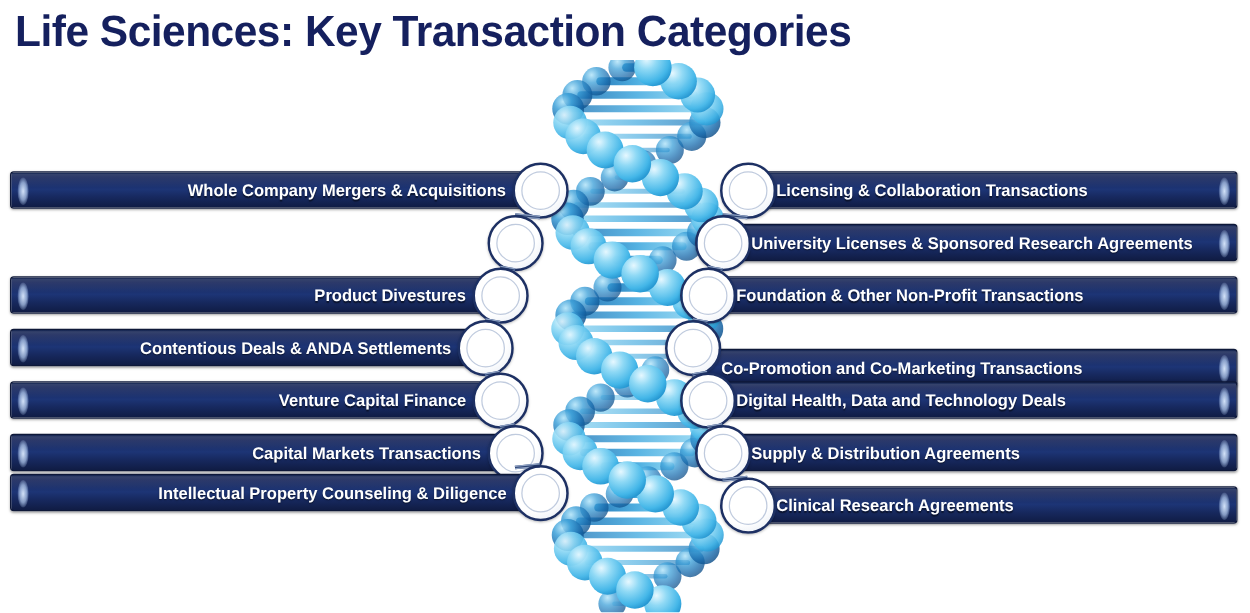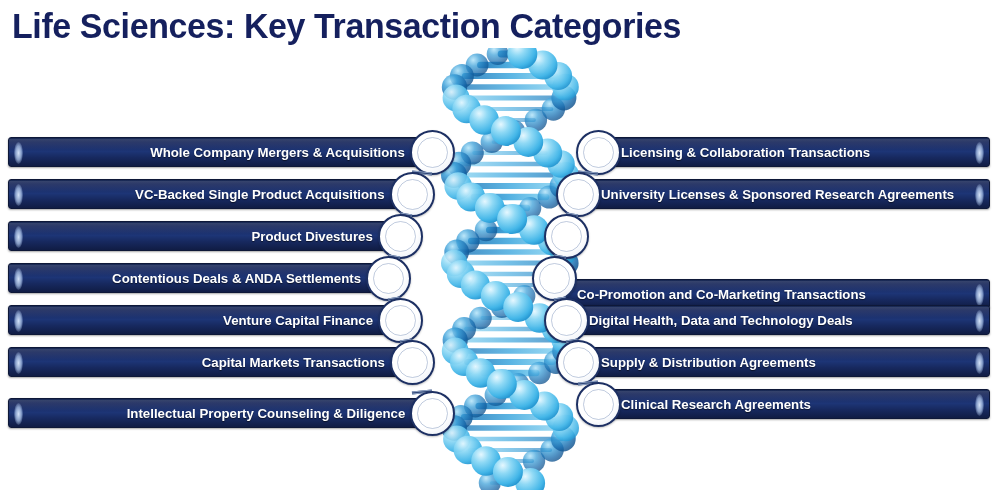--- a/index.html
+++ b/index.html
@@ -246,25 +246,20 @@
   <div id="left-col">
       <div class="row" style="left: 0px; top: 137px; width: 886px;">
         <div class="bar left" style="left: 8px; width: 424px;">
           <div class="gloss"></div>
           <div class="cap"></div>
           <div class="label">Whole Company Mergers &amp; Acquisitions</div>
         </div>
         <div class="node" style="left: 410px; top: -7px;"></div>
       </div>
       <div class="row" style="left: 0px; top: 179px; width: 1000px;">
-        <div class="bar left" style="left: 8px; width: 404px;">
-          <div class="gloss"></div>
-          <div class="cap"></div>
-          <div class="label">VC-Backed Single Product Acquisitions</div>
-        </div>
         <div class="link" style="left: 432px; top: -5px; height: 20.0998px; transform-origin: center top; transform: translateX(-1.5px) rotate(-264.289deg);"></div>
         <div class="node" style="left: 390px; top: -7px;"></div>
       </div>
       <div class="row" style="left: 0px; top: 221px; width: 1000px;">
         <div class="bar left" style="left: 8px; width: 392px;">
           <div class="gloss"></div>
           <div class="cap"></div>
           <div class="label">Product Divestures</div>
         </div>
         <div class="link" style="left: 412px; top: -5px; height: 12.1655px; transform-origin: center top; transform: translateX(-1.5px) rotate(-260.538deg);"></div>
@@ -290,21 +285,21 @@
       </div>
       <div class="row" style="left: 0px; top: 347px; width: 1000px;">
         <div class="bar left" style="left: 8px; width: 404px;">
           <div class="gloss"></div>
           <div class="cap"></div>
           <div class="label">Capital Markets Transactions</div>
         </div>
         <div class="link" style="left: 400px; top: -5px; height: 12.1655px; transform-origin: center top; transform: translateX(-1.5px) rotate(-99.4623deg);"></div>
         <div class="node" style="left: 390px; top: -7px;"></div>
       </div>
-      <div class="row" style="left: 0px; top: 398px; width: 1000px;">
+      <div class="row" style="left: 0px; top: 379px; width: 1000px;">
         <div class="bar left" style="left: 8px; width: 424px;">
           <div class="gloss"></div>
           <div class="cap"></div>
           <div class="label">Intellectual Property Counseling &amp; Diligence</div>
         </div>
         <div class="link" style="left: 412px; top: -5px; height: 20.0998px; transform-origin: center top; transform: translateX(-1.5px) rotate(-95.7106deg);"></div>
         <div class="node" style="left: 410px; top: -7px;"></div>
       </div>
     </div>
 
@@ -320,20 +315,25 @@
       <div class="row" style="left: 0px; top: 179px; width: 956px;">
         <div class="bar right" style="left: 578px; width: 412px;">
           <div class="gloss"></div>
           <div class="cap"></div>
           <div class="label">University Licenses &amp; Sponsored Research Agreements</div>
         </div>
         <div class="link" style="left: 598px; top: -5px; height: 20.0998px; transform-origin: center top; transform: translateX(-1.5px) rotate(-264.289deg);"></div>
         <div class="node" style="left: 556px; top: -7px;"></div>
       </div>
       <div class="row" style="left: 0px; top: 221px; width: 1000px;">
+        <div class="bar right" style="left: 566px; width: 424px;">
+          <div class="gloss"></div>
+          <div class="cap"></div>
+          <div class="label">Foundation &amp; Other Non-Profit Transactions</div>
+        </div>
         <div class="link" style="left: 578px; top: -5px; height: 12.1655px; transform-origin: center top; transform: translateX(-1.5px) rotate(-260.538deg);"></div>
         <div class="node" style="left: 544px; top: -7px;"></div>
       </div>
       <div class="row" style="left: 0px; top: 263px; width: 1000px;">
         <div class="bar right" style="left: 554px; width: 436px; margin-top: 16px;">
           <div class="gloss"></div>
           <div class="cap"></div>
           <div class="label">Co-Promotion and Co-Marketing Transactions</div>
         </div>
         <div class="link" style="left: 566px; top: -5px; height: 12.1655px; transform-origin: center top; transform: translateX(-1.5px) rotate(-260.538deg);"></div>

